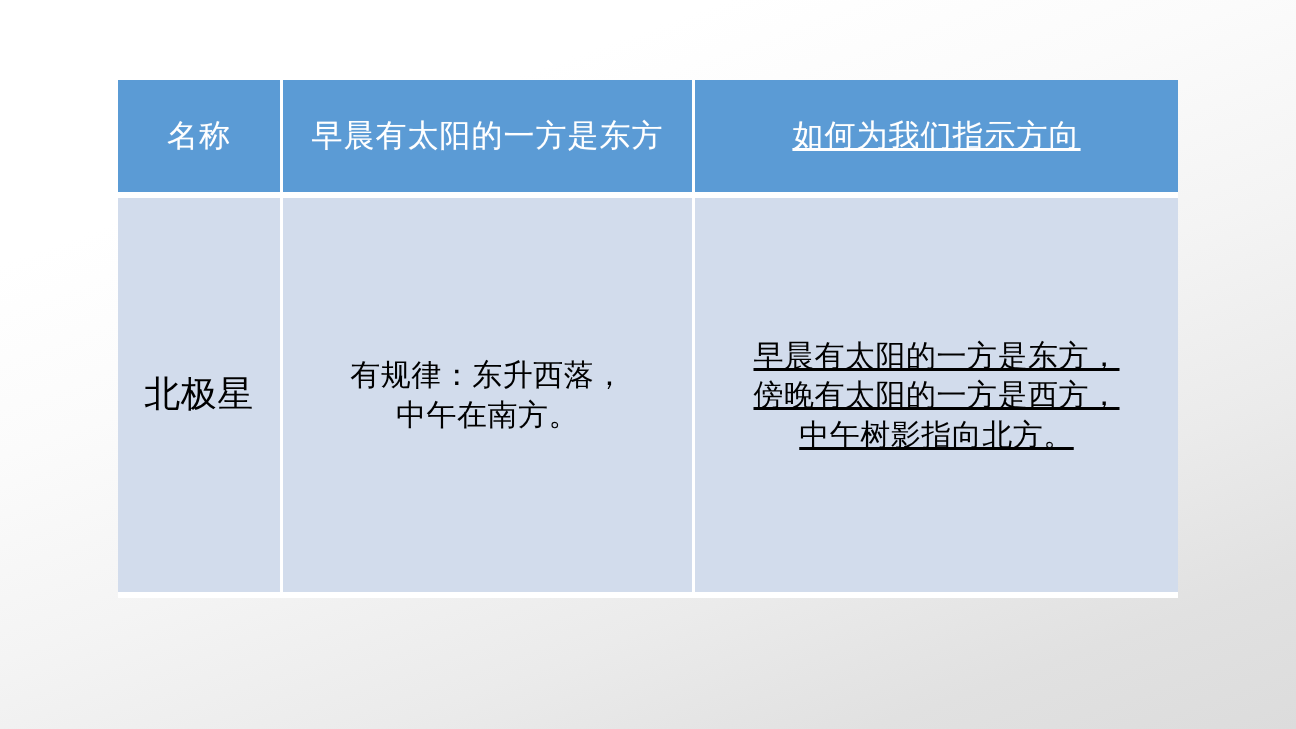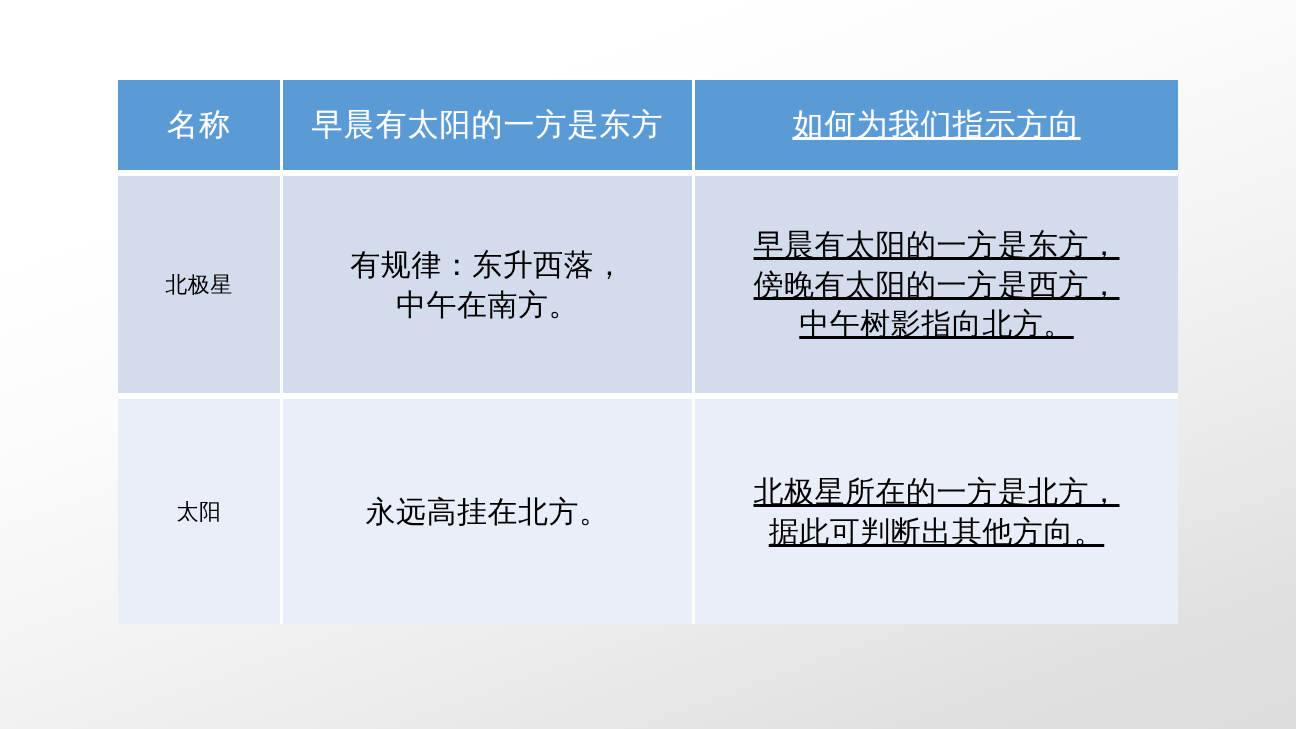--- a/index.html
+++ b/index.html
@@ -46,21 +46,21 @@
   table.data-table col.c3 { width: 483px; }
 
   tr.header-row th {
     background: #5b9bd5;
     color: #ffffff;
     font-size: 31px;
     font-weight: normal;
     text-align: center;
     vertical-align: middle;
     height: 88px;
-    padding: 1px 6px;
+    padding: 12px 6px;
     border-right: 3px solid #ffffff;
     border-bottom: 6px solid #ffffff;
     line-height: 1.15;
     letter-spacing: 1px;
     text-shadow: 0 0 1px rgba(255,255,255,0.35);
     margin-top: 44px;
   }
   tr.header-row th:last-child { border-right: none; text-decoration: underline; }
 
   tr.body-row td {
@@ -78,21 +78,21 @@
   tr.row-1 td {
     background: #d2dcec;
     height: 205px;
     border-bottom: 6px solid #ffffff;
   }
   tr.row-2 td {
     background: #eaeef8;
     height: 213px;
   }
   tr.body-row td.name-cell {
-    font-size: 22px;
+    font-size: 36px;
   }
   .cell-text {
     display: block;
     white-space: pre-line;
   }
 </style>
 </head>
 <body>
 
 <div id="slide">
@@ -119,29 +119,17 @@
           <td>
             <span class="cell-text">有规律：东升西落，
 中午在南方。</span>
           </td>
           <td>
             <span class="cell-text">早晨有太阳的一方是东方，
 傍晚有太阳的一方是西方，
 中午树影指向北方。</span>
           </td>
         </tr>
-        <tr class="body-row row-2">
-          <td class="name-cell">
-            <span class="cell-text">太阳</span>
-          </td>
-          <td>
-            <span class="cell-text">永远高挂在北方。</span>
-          </td>
-          <td>
-            <span class="cell-text">北极星所在的一方是北方，
-据此可判断出其他方向。</span>
-          </td>
-        </tr>
       </tbody>
     </table>
   </div>
 
 </div>
 
 </body></html>

